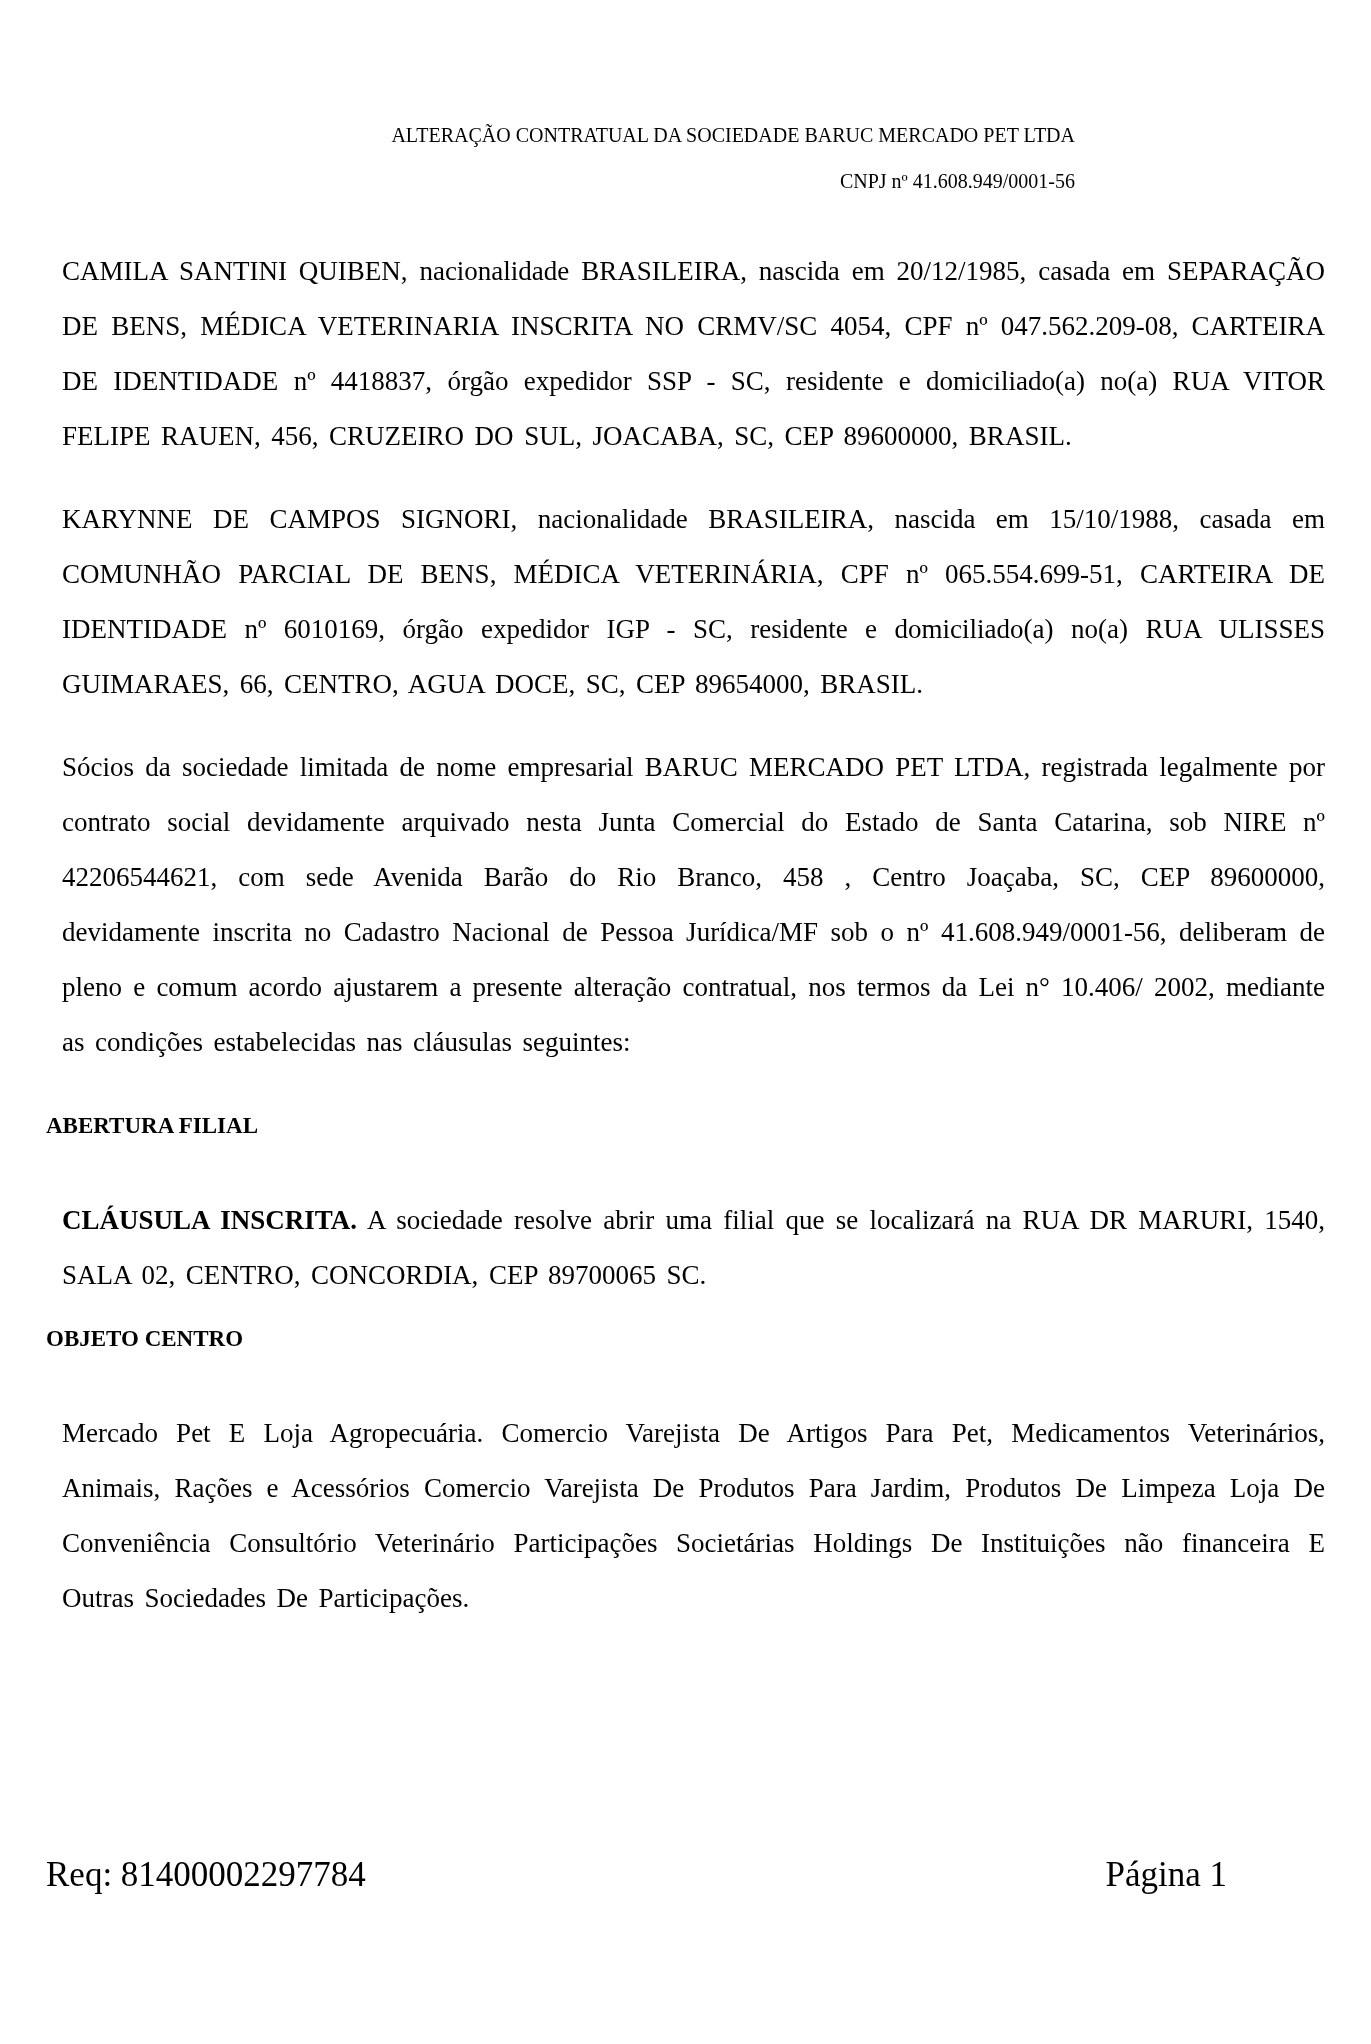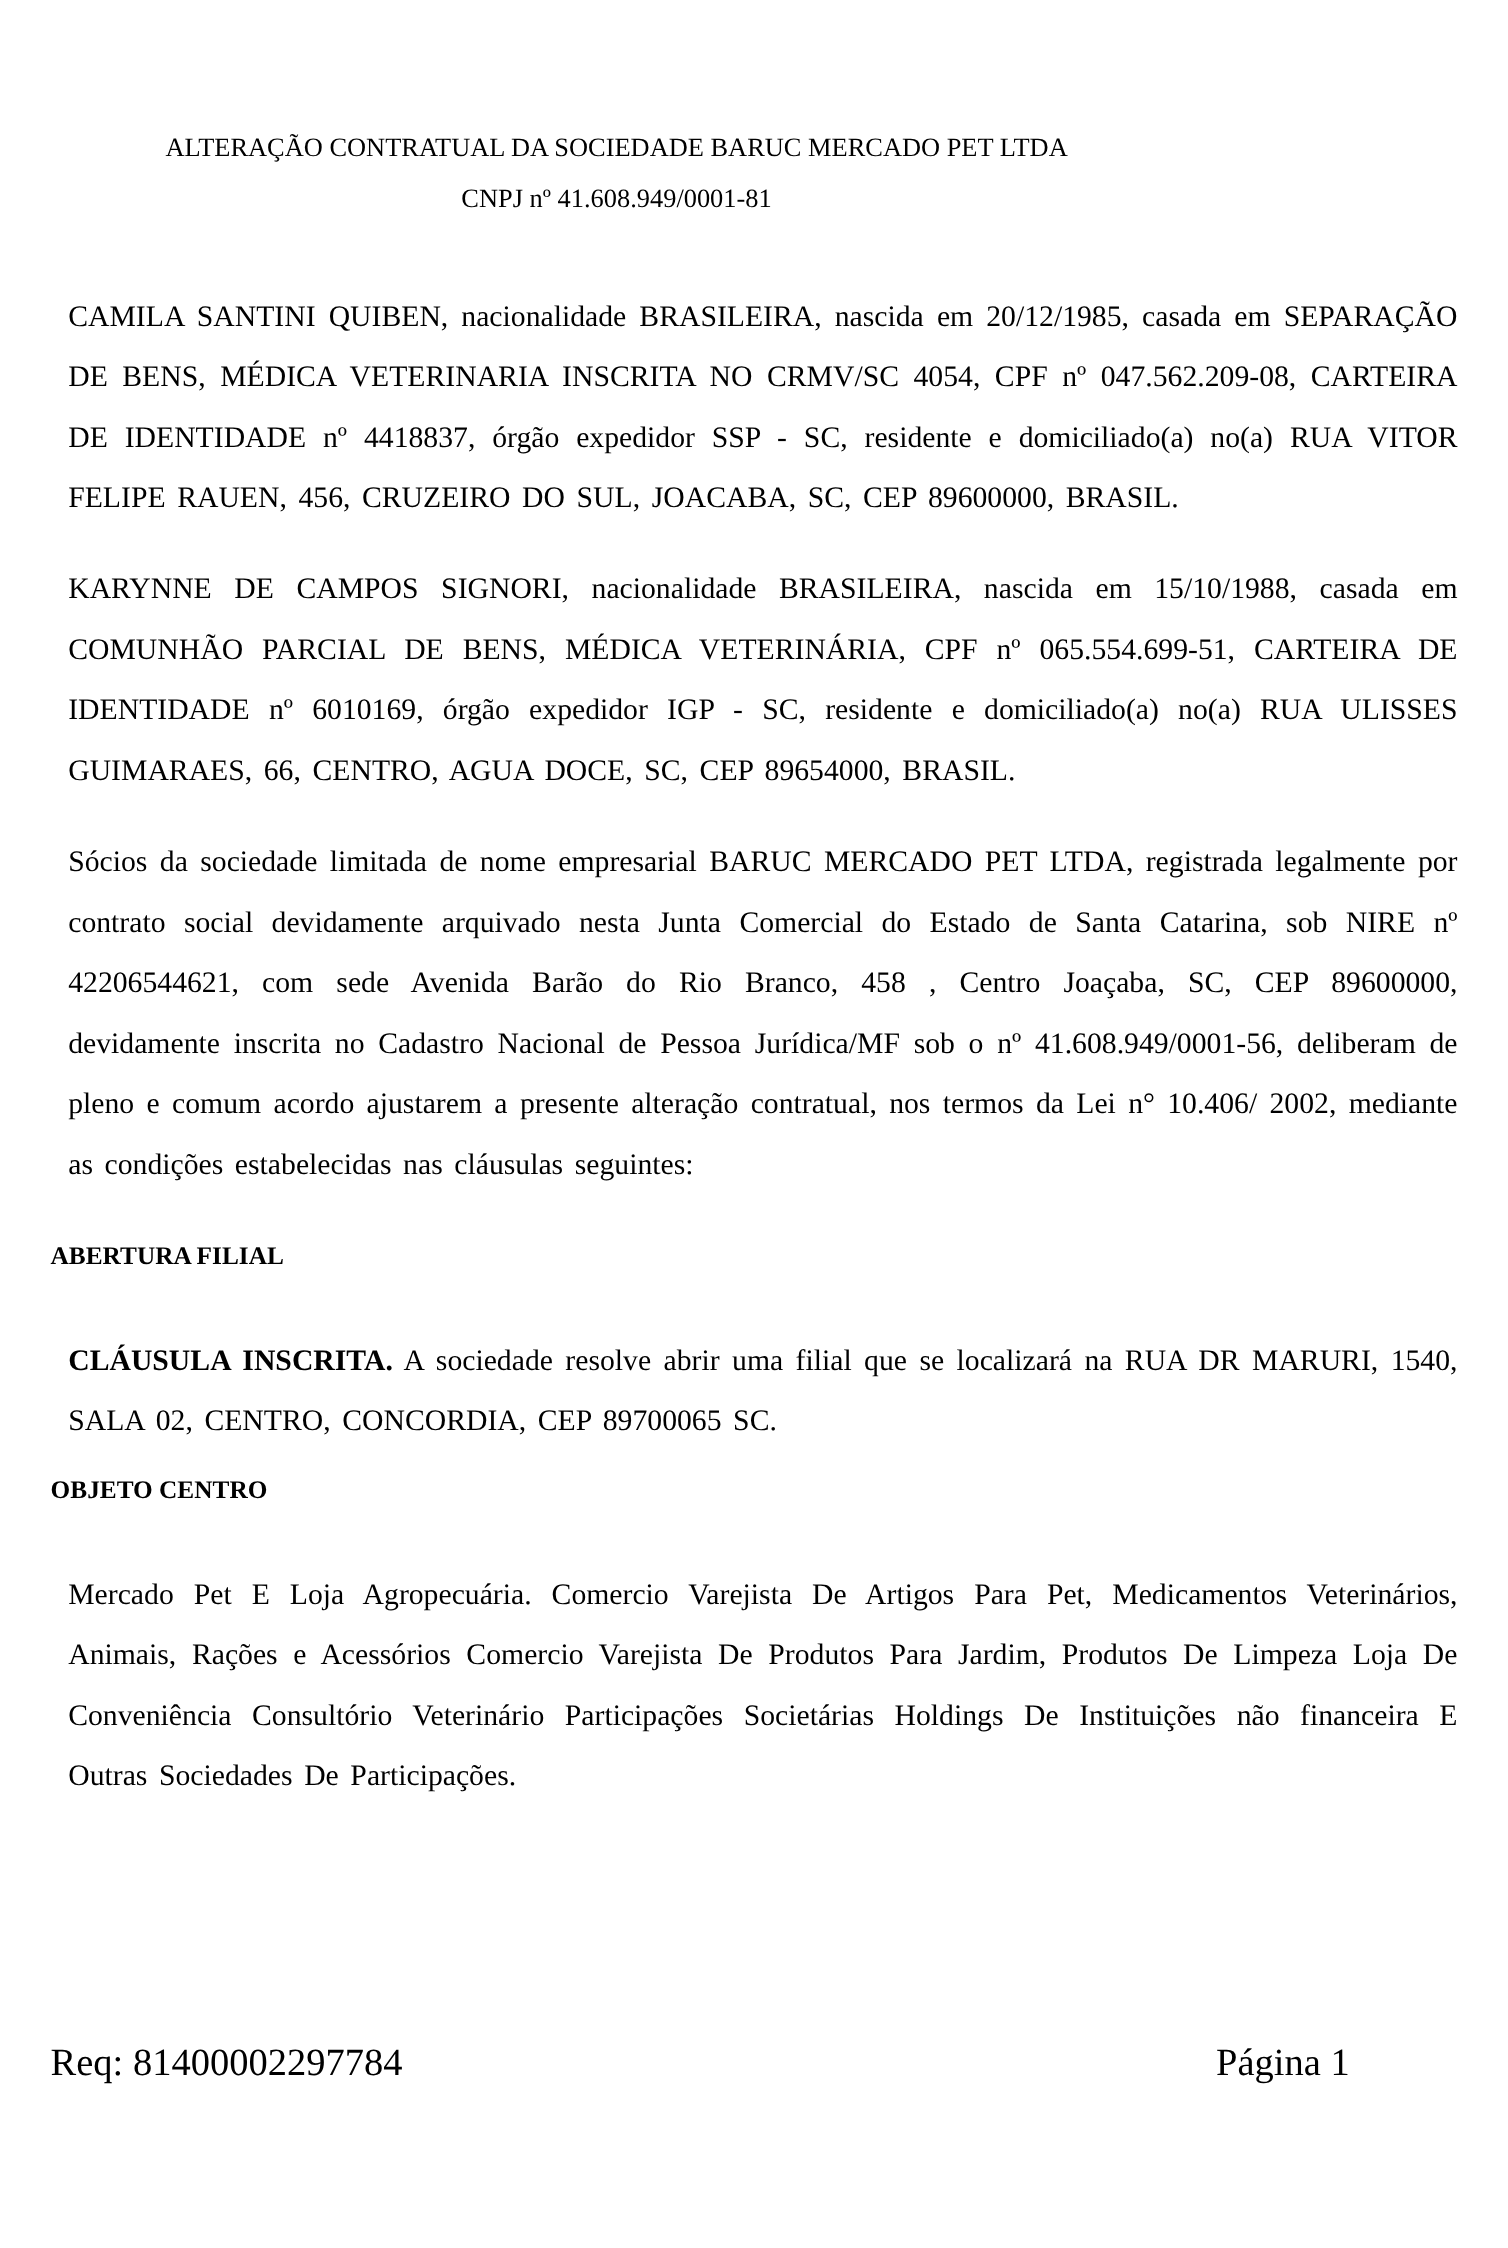--- a/index.html
+++ b/index.html
@@ -12,25 +12,25 @@
     width: 1371px;
     height: 2044px;
     background: #ffffff;
     color: #000000;
     font-family: "Liberation Serif", "DejaVu Serif", serif;
     box-sizing: border-box;
     padding: 112px 46px 0 46px;
     overflow: hidden;
   }
   .doc-title {
-    font-size: 24px;
+    font-size: 20px;
     line-height: 46px;
     font-weight: normal;
-    text-align: center;
-    margin: 0 250px 56px 0;
+    text-align: right;
+    margin: 0 250px 40px 0;
   }
   .body-par {
     font-size: 27px;
     line-height: 55px;
     text-align: justify;
     word-spacing: 0.14em;
     margin: 0 0 28px 16px;
   }
   .clause-label {
     font-weight: bold;
@@ -63,21 +63,21 @@
     margin-left: 24px;
   }
 </style>
 </head>
 <body>
 
 <div class="page">
 
   <header class="doc-title">
     <div>ALTERAÇÃO CONTRATUAL  DA SOCIEDADE BARUC MERCADO PET LTDA</div>
-    <div>CNPJ nº 41.608.949/0001-81</div>
+    <div>CNPJ nº 41.608.949/0001-56</div>
   </header>
 
   <p class="body-par">CAMILA SANTINI QUIBEN, nacionalidade BRASILEIRA, nascida em 20/12/1985, casada em SEPARAÇÃO DE BENS, MÉDICA VETERINARIA INSCRITA NO CRMV/SC 4054, CPF nº 047.562.209-08, CARTEIRA DE IDENTIDADE nº 4418837, órgão expedidor SSP - SC, residente e domiciliado(a) no(a)  RUA VITOR FELIPE RAUEN, 456, CRUZEIRO DO SUL, JOACABA, SC, CEP 89600000, BRASIL.</p>
 
   <p class="body-par">KARYNNE DE CAMPOS SIGNORI, nacionalidade BRASILEIRA, nascida em 15/10/1988, casada em COMUNHÃO PARCIAL DE BENS, MÉDICA VETERINÁRIA, CPF nº 065.554.699-51, CARTEIRA DE IDENTIDADE nº 6010169, órgão expedidor IGP - SC, residente e domiciliado(a) no(a)  RUA ULISSES GUIMARAES, 66, CENTRO, AGUA DOCE, SC, CEP 89654000, BRASIL.</p>
 
   <p class="body-par">Sócios da sociedade limitada de nome empresarial BARUC MERCADO PET LTDA, registrada legalmente por contrato social devidamente arquivado  nesta Junta Comercial do Estado de Santa Catarina, sob NIRE nº 42206544621, com sede Avenida Barão do Rio Branco, 458 , Centro Joaçaba, SC, CEP 89600000, devidamente inscrita no Cadastro Nacional de Pessoa Jurídica/MF sob o nº 41.608.949/0001-56, deliberam de pleno e comum acordo ajustarem a presente alteração contratual, nos termos da Lei n° 10.406/ 2002, mediante as condições estabelecidas nas cláusulas seguintes:</p>
 
   <h2 class="section-heading">ABERTURA FILIAL</h2>
 

